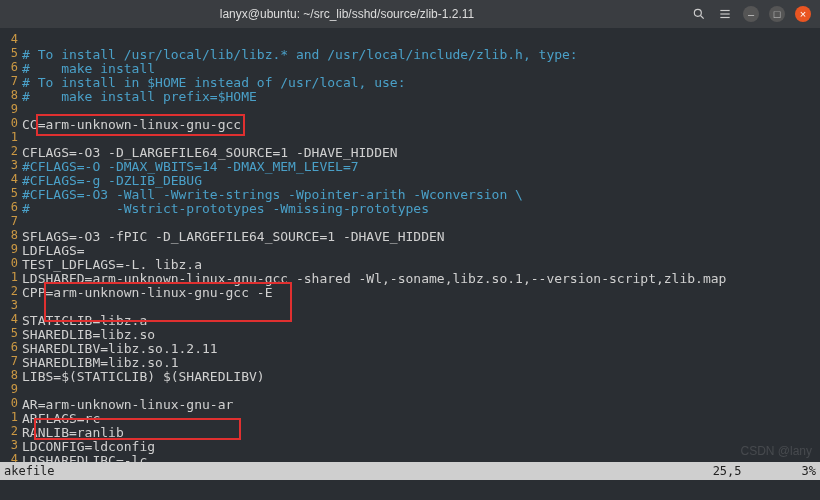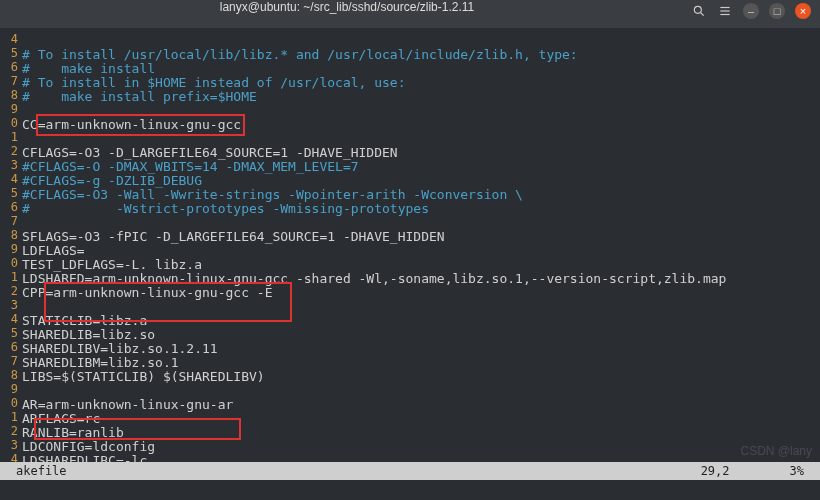--- a/index.html
+++ b/index.html
@@ -1,29 +1,29 @@
 <!DOCTYPE html>
 <html><head>
 <meta charset="utf-8">
 <style>
   * { margin:0; padding:0; box-sizing:border-box; }
   html,body { width:820px; height:500px; overflow:hidden; background:#2a2e33; font-family:"DejaVu Sans Mono","Consolas",monospace; font-size:13px; }
-  .titlebar { height:28px; background:#3a3d41; display:flex; align-items:flex-start; padding:0 6px; color:#ccc; }
+  .titlebar { height:28px; background:#3a3d41; display:flex; align-items:center; padding:0 6px; color:#ccc; }
   .titlebar .title { flex:1; text-align:center; font-family:sans-serif; font-size:12px; color:#ddd; white-space:nowrap; overflow:hidden; text-overflow:ellipsis; }
   .titlebar .btns { display:flex; gap:4px; align-items:center; }
   .titlebar .iconbtn { width:22px; height:22px; display:flex; align-items:center; justify-content:center; cursor:pointer; border-radius:2px; font-family:sans-serif; font-size:11px; color:#ccc;}
   .titlebar .circle { width:16px; height:16px; border-radius:50%; background:#555; display:inline-flex; align-items:center; justify-content:center; }
   .titlebar .close { background:#e95522; }
   .editor { position:relative; height:452px; background:#2a2e33; overflow:hidden; }
   .gutter { position:absolute; left:0; top:0; width:18px; text-align:right; color:#cc9944; line-height:14px; font-size:12px; padding-top:4px;}
   .gutter div { height:14px; }
   .code { position:absolute; left:22px; right:0; top:0; color:#d0d0d0; line-height:14px; white-space:pre; padding-top:20px;}
   .code div { height:14px; }
   .comment { color:#4aa0c8; }
-  .statusbar { position:absolute; left:0; right:0; bottom:0; height:18px; background:#cfcfcf; color:#222; font-size:12px; display:flex; align-items:center; padding:0 16px; }
+  .statusbar { position:absolute; left:0; right:0; bottom:0; height:18px; background:#cfcfcf; color:#222; font-size:12px; display:flex; align-items:center; padding:0 4px; }
   .statusbar .left { flex:0 0 auto; }
   .statusbar .spacer { flex:1; }
   .redbox { position:absolute; border:2px solid #e03030; pointer-events:none; }
   .watermark { position:absolute; right:8px; bottom:22px; color:rgba(200,200,200,0.18); font-size:12px; font-family:sans-serif; }
 </style>
 </head>
 <body>
 
 <div class="titlebar">
   <div class="title">lanyx@ubuntu: ~/src_lib/sshd/source/zlib-1.2.11</div>
@@ -90,17 +90,17 @@
   <div class="code" id="code"><div class="comment"># To install /usr/local/lib/libz.* and /usr/local/include/zlib.h, type:</div><div class="comment">#    make install</div><div class="comment"># To install in $HOME instead of /usr/local, use:</div><div class="comment">#    make install prefix=$HOME</div><div></div><div>CC=arm-unknown-linux-gnu-gcc</div><div></div><div>CFLAGS=-O3 -D_LARGEFILE64_SOURCE=1 -DHAVE_HIDDEN</div><div class="comment">#CFLAGS=-O -DMAX_WBITS=14 -DMAX_MEM_LEVEL=7</div><div class="comment">#CFLAGS=-g -DZLIB_DEBUG</div><div class="comment">#CFLAGS=-O3 -Wall -Wwrite-strings -Wpointer-arith -Wconversion \</div><div class="comment">#           -Wstrict-prototypes -Wmissing-prototypes</div><div></div><div>SFLAGS=-O3 -fPIC -D_LARGEFILE64_SOURCE=1 -DHAVE_HIDDEN</div><div>LDFLAGS=</div><div>TEST_LDFLAGS=-L. libz.a</div><div>LDSHARED=arm-unknown-linux-gnu-gcc -shared -Wl,-soname,libz.so.1,--version-script,zlib.map</div><div>CPP=arm-unknown-linux-gnu-gcc -E</div><div></div><div>STATICLIB=libz.a</div><div>SHAREDLIB=libz.so</div><div>SHAREDLIBV=libz.so.1.2.11</div><div>SHAREDLIBM=libz.so.1</div><div>LIBS=$(STATICLIB) $(SHAREDLIBV)</div><div></div><div>AR=arm-unknown-linux-gnu-ar</div><div>ARFLAGS=rc</div><div>RANLIB=ranlib</div><div>LDCONFIG=ldconfig</div><div>LDSHAREDLIBC=-lc</div><div>TAR=tar</div></div>
   <div id="boxes">
       <div class="redbox" style="top: 86px; left: 36px; width: 209px; height: 22px;"></div>
       <div class="redbox" style="top: 254px; left: 44px; width: 248px; height: 40px;"></div>
       <div class="redbox" style="top: 390px; left: 34px; width: 207px; height: 22px;"></div>
     </div>
   <div class="watermark">CSDN @lany</div>
   <div class="statusbar">
     <span class="left">akefile</span>
     <span class="spacer"></span>
-    <span>29,2</span>
+    <span>25,5</span>
     <span style="width:60px"></span>
     <span>3%</span>
   </div>
 </div>
 
 </body></html>

